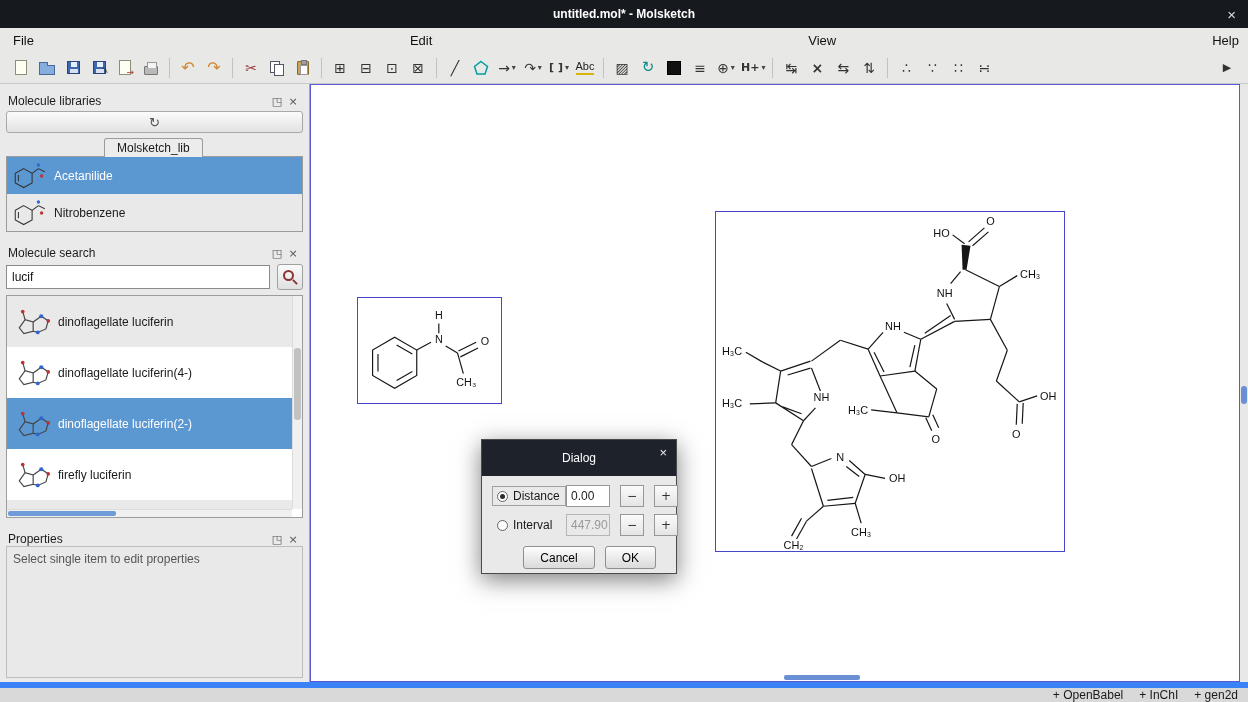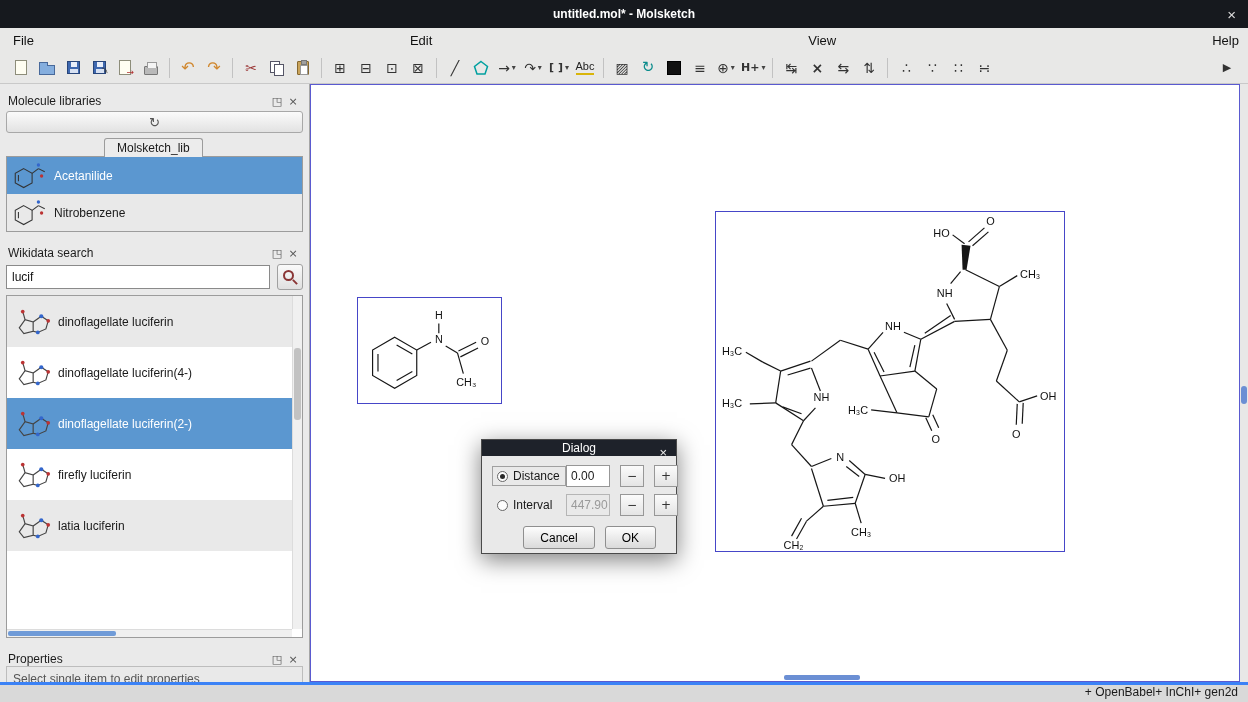--- a/index.html
+++ b/index.html
@@ -79,21 +79,21 @@
   .panel-gap { height:8px; flex:0 0 8px; }
 
   .wsearch { display:flex; gap:7px; margin:4px 2px 5px 2px; align-items:center; }
   .wsearch input { flex:1; height:24px; border:1px solid #8a8a8a; padding:0 5px;
                    font:12px "Liberation Sans",sans-serif; background:#fff; color:#111; }
   .wbtn { width:26px; height:26px; border:1px solid #a0a0a0; border-radius:3px; flex:0 0 26px;
           background:linear-gradient(#fafafa,#e0e0e0); display:flex; align-items:center; justify-content:center; }
   .mag { width:11px; height:11px; border:2px solid #8a3535; border-radius:50%; position:relative; margin:-3px 0 0 -3px; }
   .mag::after { content:""; position:absolute; width:2px; height:6px; background:#8a3535;
                 transform:rotate(-45deg); left:9px; top:7px; }
-  .wlist { position:relative; border:1px solid #9c9c9c; background:#fff; margin:0 2px; height:343px; overflow:hidden; }
+  .wlist { position:relative; border:1px solid #9c9c9c; background:#fff; margin:0 2px; height:223px; overflow:hidden; }
   .wrow { height:51px; display:flex; align-items:center; gap:4px; padding:0 3px; margin-right:10px; }
   .wrow.gray { background:#e9e9e9; }
   .vsb { position:absolute; top:0; right:0; bottom:8px; width:10px; background:#f0f0f0; border-left:1px solid #dcdcdc; }
   .vsb-th { position:absolute; top:52px; left:1px; width:7px; height:72px; background:#c2c2c2; border-radius:3px; }
   .hsb { position:absolute; left:0; right:10px; bottom:0; height:8px; background:#f0f0f0; border-top:1px solid #dcdcdc; }
   .hsb-th { position:absolute; left:1px; top:1px; width:38%; height:5px; background:#6f9bd8; border-radius:2px; }
 
   .panel3 { flex:1; display:flex; flex-direction:column; min-height:0; }
   .props-body { flex:1; margin:0 2px 4px 2px; border:1px solid #bdbdbd; background:#e9e9e9;
                 padding:5px 6px; color:#555; }
@@ -105,21 +105,21 @@
   .canvas-hsb { position:absolute; left:0; right:0; bottom:0; height:7px; }
   .canvas-hsb-th { position:absolute; left:51%; bottom:1px; width:76px; height:5px; background:#6b8fd4; border-radius:2px; }
   .sel-box { position:absolute; border:1px solid #4646c8; }
   .mol text { font-family:"Liberation Sans",sans-serif; font-size:11px; fill:#111; }
   .mol line, .mol polygon.ring, .mol polyline { stroke:#161616; stroke-width:1.2; fill:none; }
   .mol polygon.wedge { fill:#161616; stroke:none; }
 
   
   .dialog { position:absolute; left:170px; top:354px; width:196px; background:#e9e9e9;
             border:1px solid #4a4a4a; box-shadow:0 6px 22px rgba(0,0,0,.5); z-index:5; }
-  .dlg-title { height:16px; background:#1e222a; color:#fff; display:flex; align-items:center;
+  .dlg-title { height:36px; background:#1e222a; color:#fff; display:flex; align-items:center;
                justify-content:center; position:relative; font-size:12px; }
   .dlg-close { position:absolute; right:9px; top:0; height:24px; display:flex; align-items:center; font-size:13px; color:#eee; }
   .dlg-body { padding:9px 10px 4px 10px; }
   .drow { display:flex; align-items:center; margin-bottom:7px; }
   .radio-wrap { display:flex; align-items:center; gap:5px; padding:2px 4px; border:1px solid transparent; width:74px; flex:0 0 74px;}
   .radio-wrap.focus { border-color:#a0a0a0; }
   .radio { width:11px; height:11px; border-radius:50%; border:1px solid #666; background:#fdfdfd; position:relative; flex:0 0 11px; }
   .radio.on::after { content:""; position:absolute; left:2px; top:2px; width:5px; height:5px; border-radius:50%; background:#2b2b2b; }
   .rlbl { font-size:12px; }
   .spin { display:flex; gap:10px; margin-left:0; }
@@ -128,22 +128,22 @@
   .spin.dis .fld { background:#e9e9e9; color:#9a9a9a; border-color:#b5b5b5; }
   .sbtn { width:24px; height:22px; border:1px solid #979797; background:linear-gradient(#fbfbfb,#e4e4e4);
           display:flex; align-items:center; justify-content:center; color:#333; font-size:12px;
           font-family:"DejaVu Sans",sans-serif; }
   .dlg-btns { display:flex; justify-content:flex-end; gap:10px; margin-top:10px; padding-right:10px; }
   .btn { height:23px; padding:0 16px; border:1px solid #8f8f8f; border-radius:3px;
          background:linear-gradient(#fdfdfd,#dadada); font-size:12px; display:flex; align-items:center;
          font-family:"Liberation Sans",sans-serif; }
 
   
-  .statusbar { height:20px; flex:0 0 20px; background:#d9d9d9; border-top:3px solid #3b82f6;
-               display:flex; justify-content:flex-end; padding:0 10px;
+  .statusbar { height:20px; flex:0 0 20px; background:#d9d9d9; border-top:6px solid #3b82f6;
+               display:flex; align-items:center; justify-content:flex-end; gap:16px; padding:0 10px;
                color:#1a1a1a; font-size:12px; }
 </style>
 </head>
 <body>
 
 <svg width="0" height="0" style="position:absolute" aria-hidden="true">
   <defs>
     <g id="t-ring" fill="none" stroke="#333" stroke-width="1">
       <polygon points="13,10 21,14.5 21,23.5 13,28 5,23.5 5,14.5"></polygon>
       <line x1="8" y1="16" x2="8" y2="22"></line>
@@ -334,21 +334,21 @@
           <svg class="thumb" width="40" height="36" viewBox="0 0 38 34">
               <use href="#t-ring"></use>
             </svg>
           <span class="lbl">Nitrobenzene</span>
         </div>
       </div>
 
       <div class="panel-gap"></div>
 
       <div class="panel-h">
-        <span class="t">Wikidata search</span>
+        <span class="t">Molecule search</span>
         <span class="ph-ic">◳</span>
         <span class="ph-ic">×</span>
       </div>
       <div class="wsearch">
         <input type="text" value="lucif" style="">
         <button class="wbtn">
             <span class="mag"></span>
           </button>
       </div>
       <div class="wlist">

